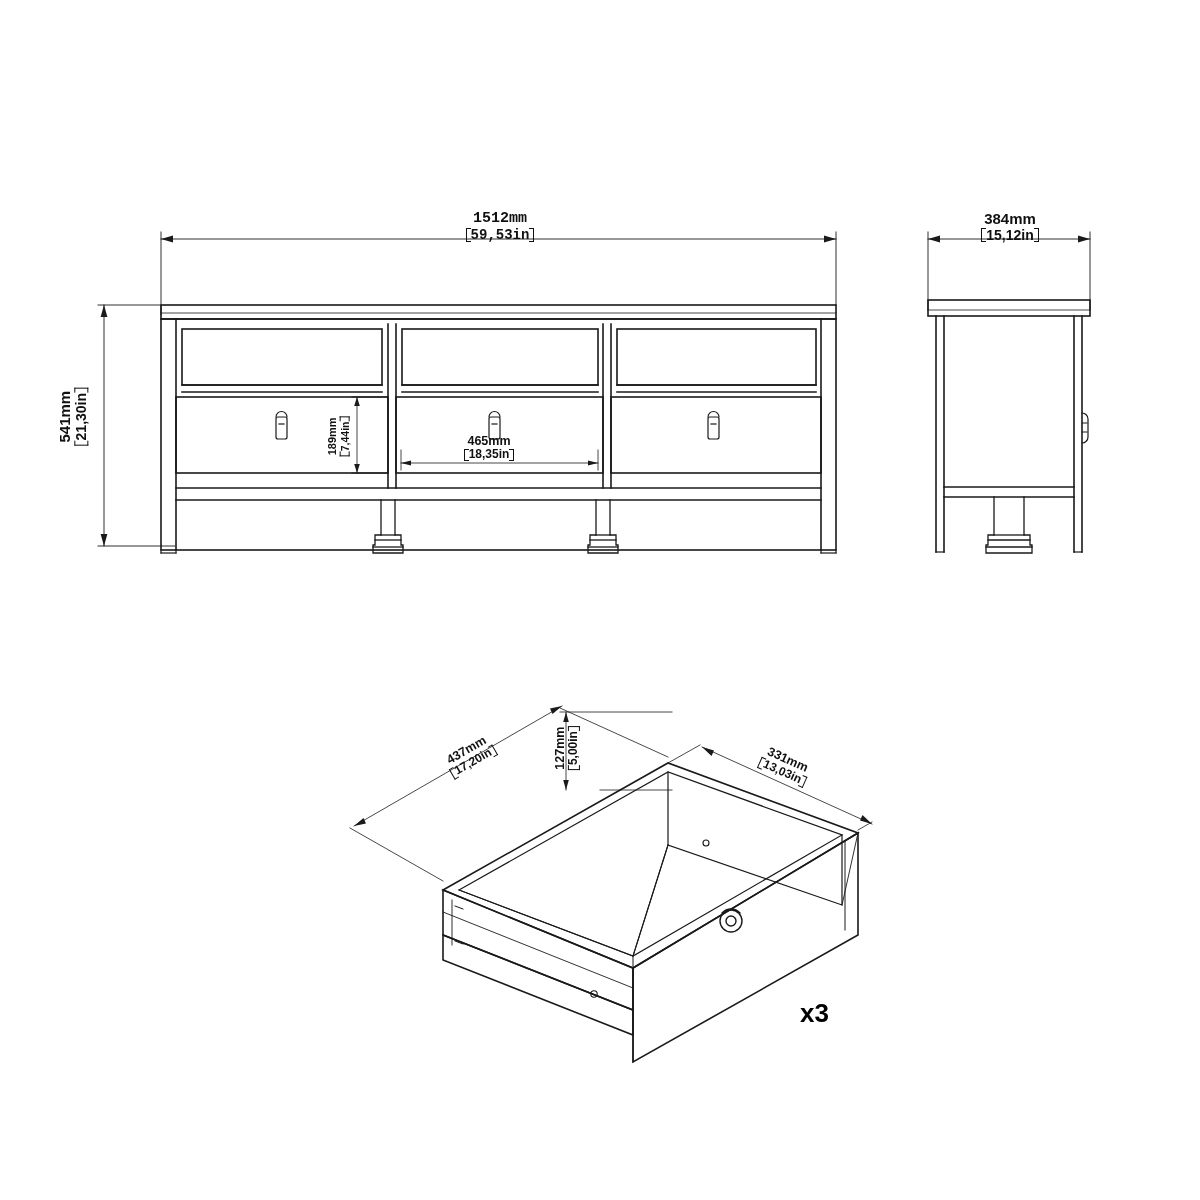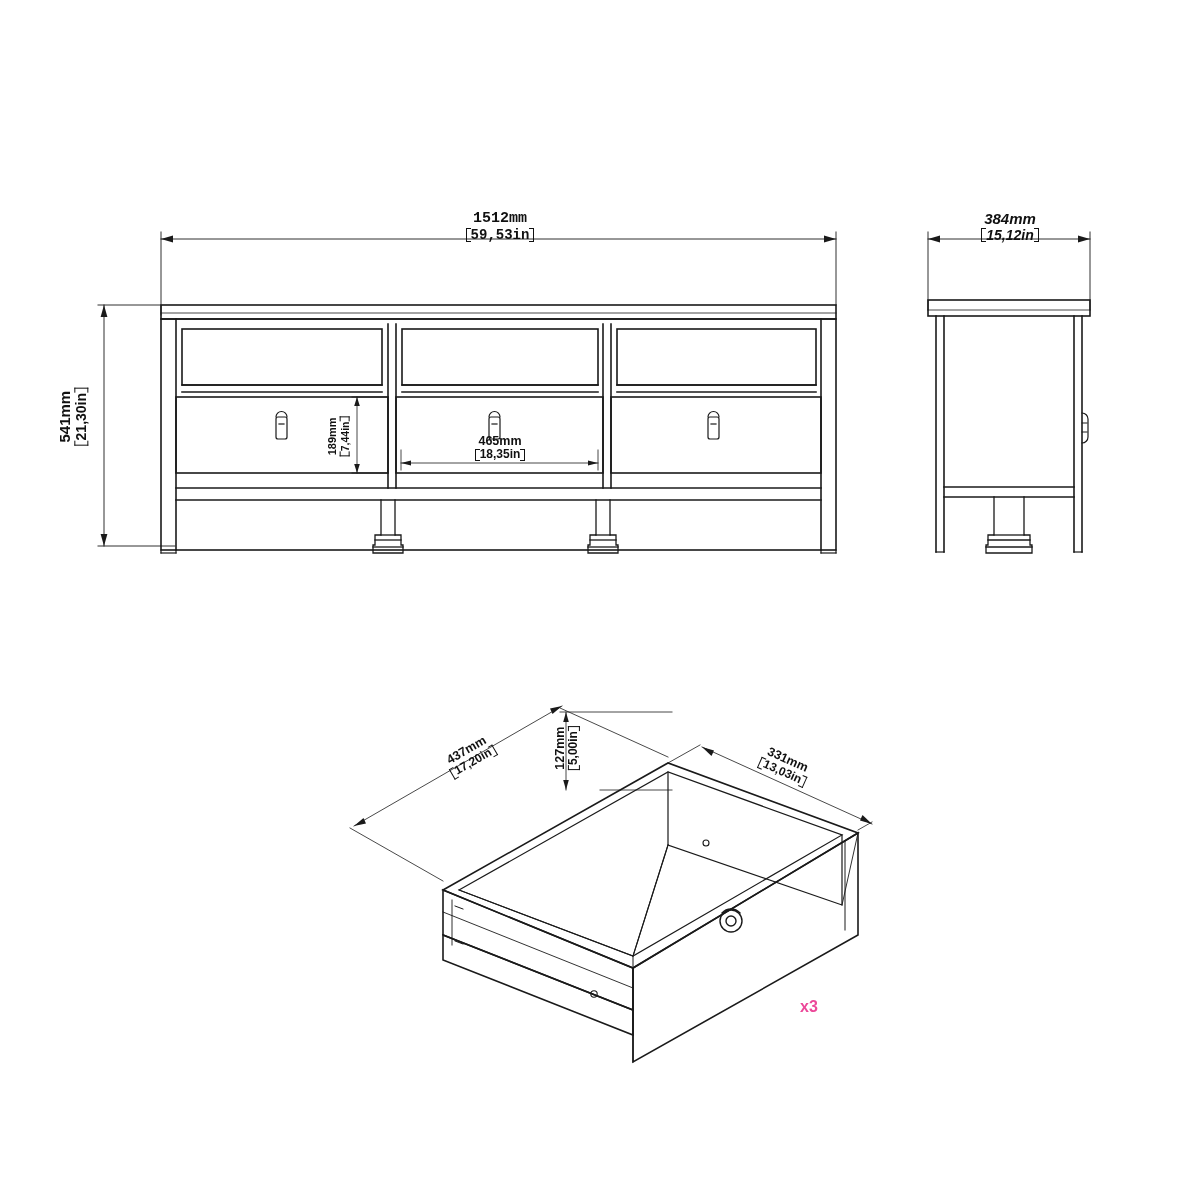--- a/index.html
+++ b/index.html
@@ -66,23 +66,23 @@
   .bracket::after {
     right: 0;
     border-right: 1.4px solid #111;
   }
   .rot90 {
     transform: rotate(-90deg);
     transform-origin: center center;
   }
   .qty-label {
     position: absolute;
-    font-size: 16px;
+    font-size: 26px;
     font-weight: bold;
-    color: #ec4899;
+    color: #000000;
     font-family: "Liberation Sans", sans-serif;
   }
   .small .mm { font-size: 11px; }
   .small .in { font-size: 10.5px; }
   .med .mm { font-size: 12.5px; }
   .med .in { font-size: 12px; }
 </style>
 </head>
 <body>
 
@@ -279,26 +279,26 @@
   <div class="dim-label rot90" style="left:-7px; top:400px; width:160px;">
     <span class="mm">541mm</span>
     <span class="in"><span class="bracket">21,30in</span></span>
   </div>
 
   <div class="dim-label rot90 small" style="left:283px; top:424px; width:110px;">
     <span class="mm">189mm</span>
     <span class="in"><span class="bracket">7,44in</span></span>
   </div>
 
-  <div class="dim-label med" style="left:437px; top:434px; width:126px;">
+  <div class="dim-label med" style="left:426px; top:434px; width:126px;">
     <span class="mm">465mm</span>
     <span class="in"><span class="bracket">18,35in</span></span>
   </div>
 
-  <div class="dim-label" style="left:930px; top:210px; width:160px;font-style:italic;">
+  <div class="dim-label" style="left:930px; top:210px; width:160px;">
     <span class="mm">384mm</span>
     <span class="in"><span class="bracket">15,12in</span></span>
   </div>
 
   <div class="dim-label med" style="left:410px; top:742px; width:120px; transform:rotate(-30deg); transform-origin:center center;">
     <span class="mm">437mm</span>
     <span class="in"><span class="bracket">17,20in</span></span>
   </div>
 
   <div class="dim-label rot90 med" style="left:512px; top:734px; width:110px;">

